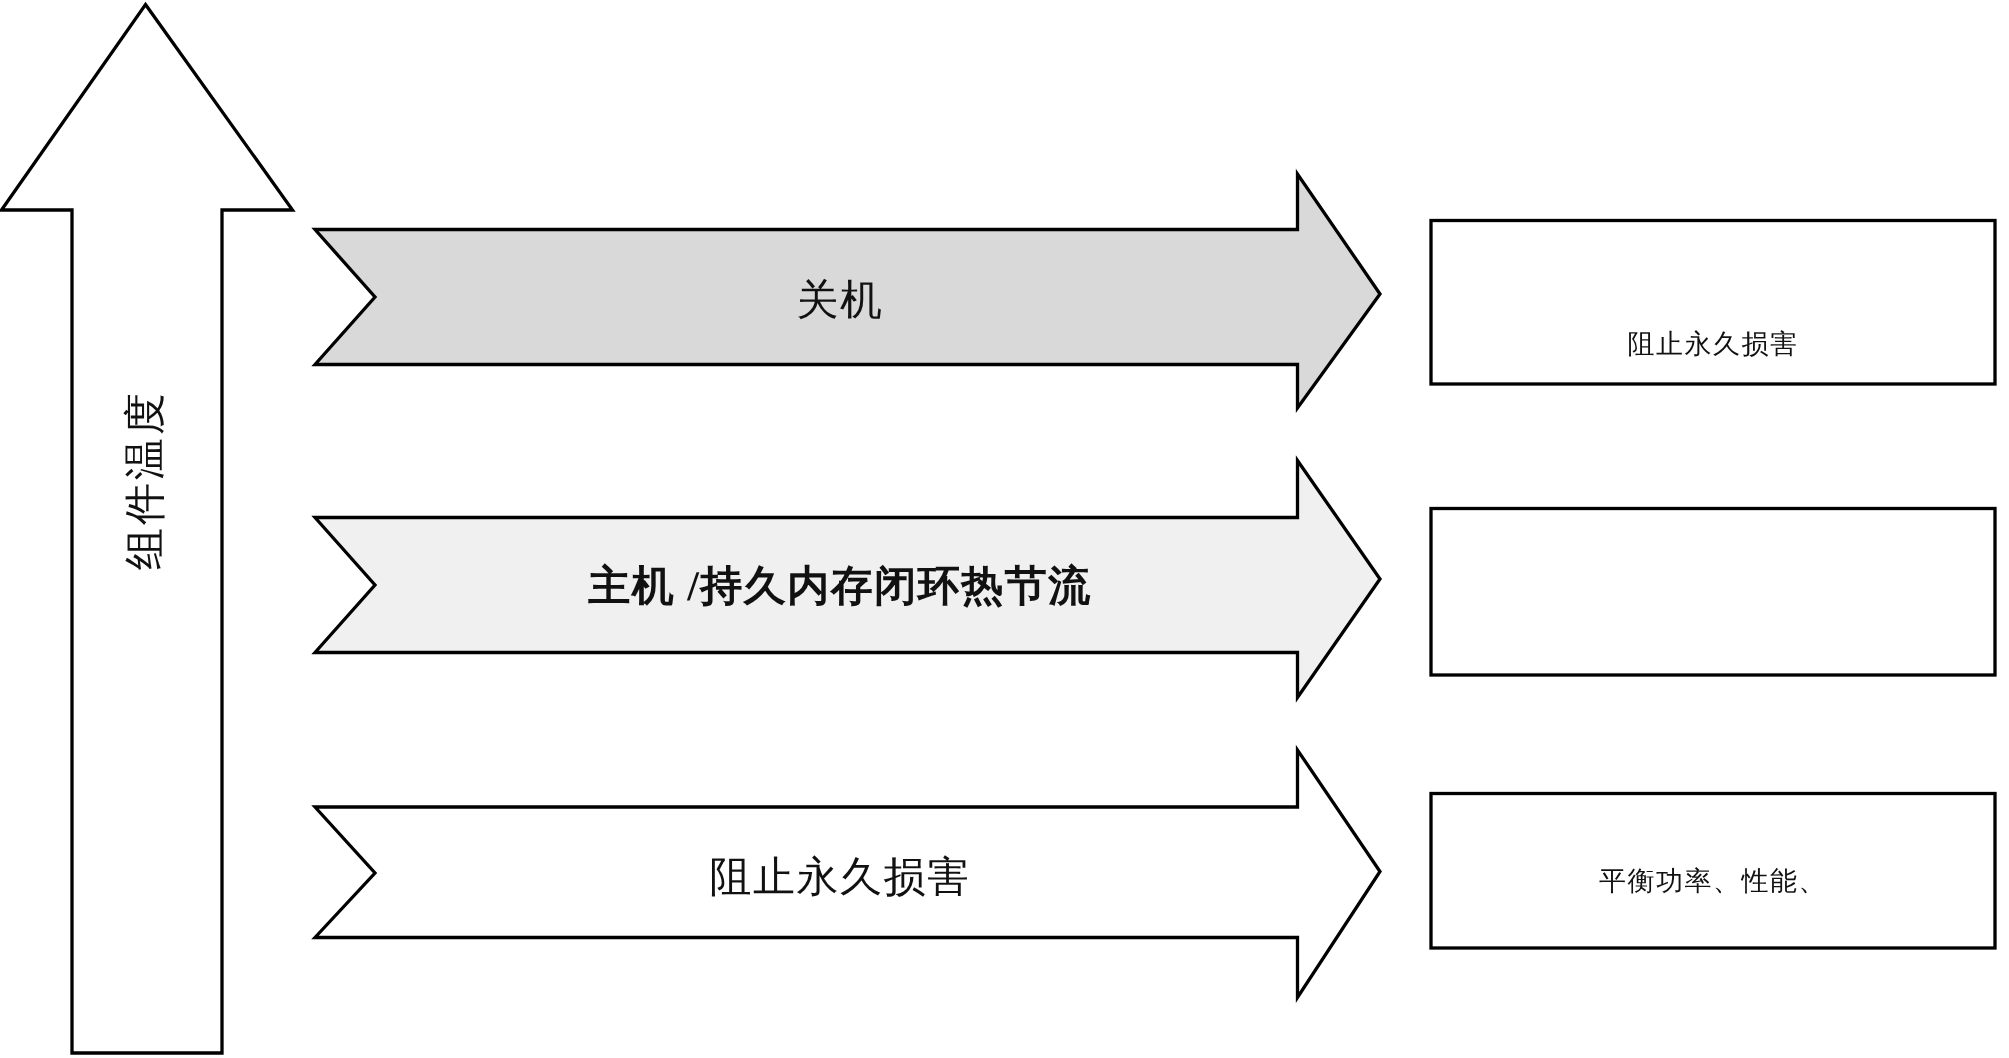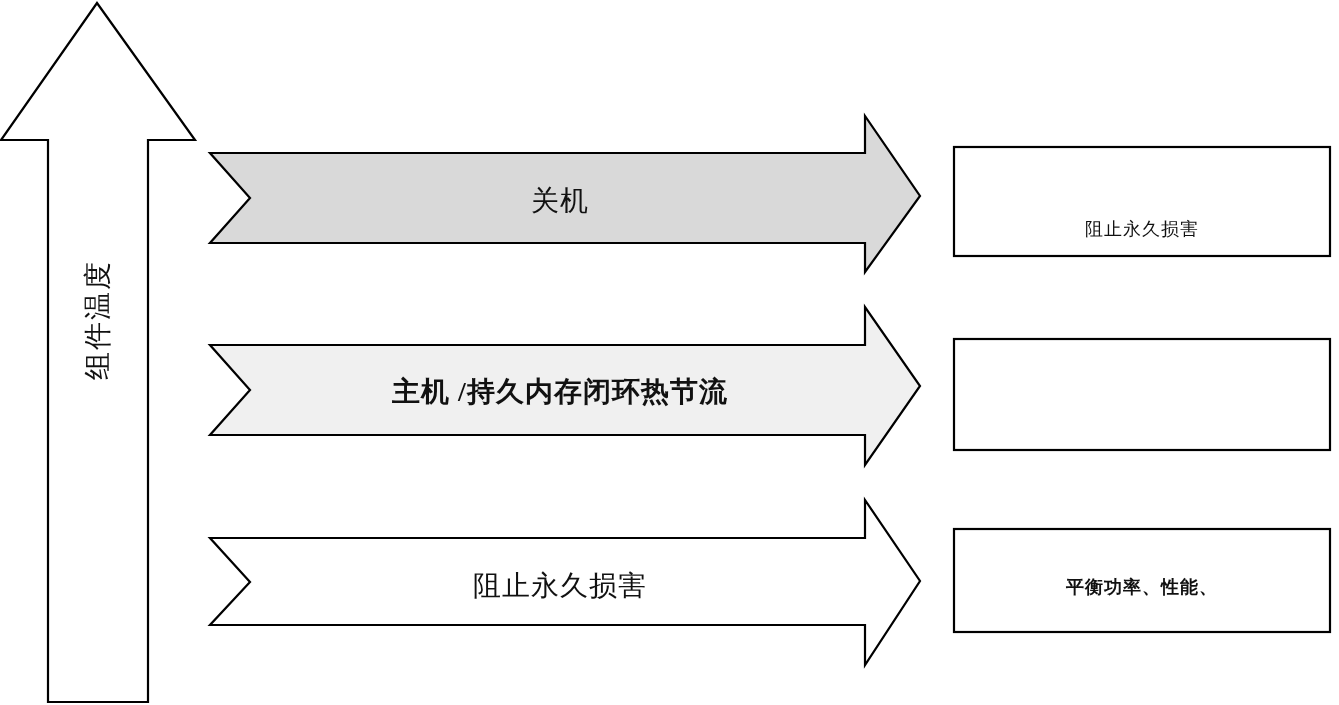--- a/index.html
+++ b/index.html
@@ -63,21 +63,21 @@
     width: 374px;
     font-size: 18px;
     letter-spacing: 1px;
     text-align: center;
     color: #111111;
     line-height: 1.42;
     margin-top: 32px;
   }
   #box-label-0 { top: 185px; }
   #box-label-1 { top: 379px; }
-  #box-label-2 { top: 543px; white-space: normal; font-weight: bold; }
+  #box-label-2 { top: 543px; white-space: normal; }
   #box-label-2 .line { display: block; }
 </style>
 </head>
 <body>
 
 <div id="canvas" style="background: rgb(255, 255, 255);">
 
   <svg id="diagram-svg" viewBox="0 0 1339 705" xmlns="http://www.w3.org/2000/svg">
 
     <polygon class="shape-outline" fill="#FFFFFF" points="97,3 195,140 148,140 148,702 48,702 48,140 1,140"></polygon>

